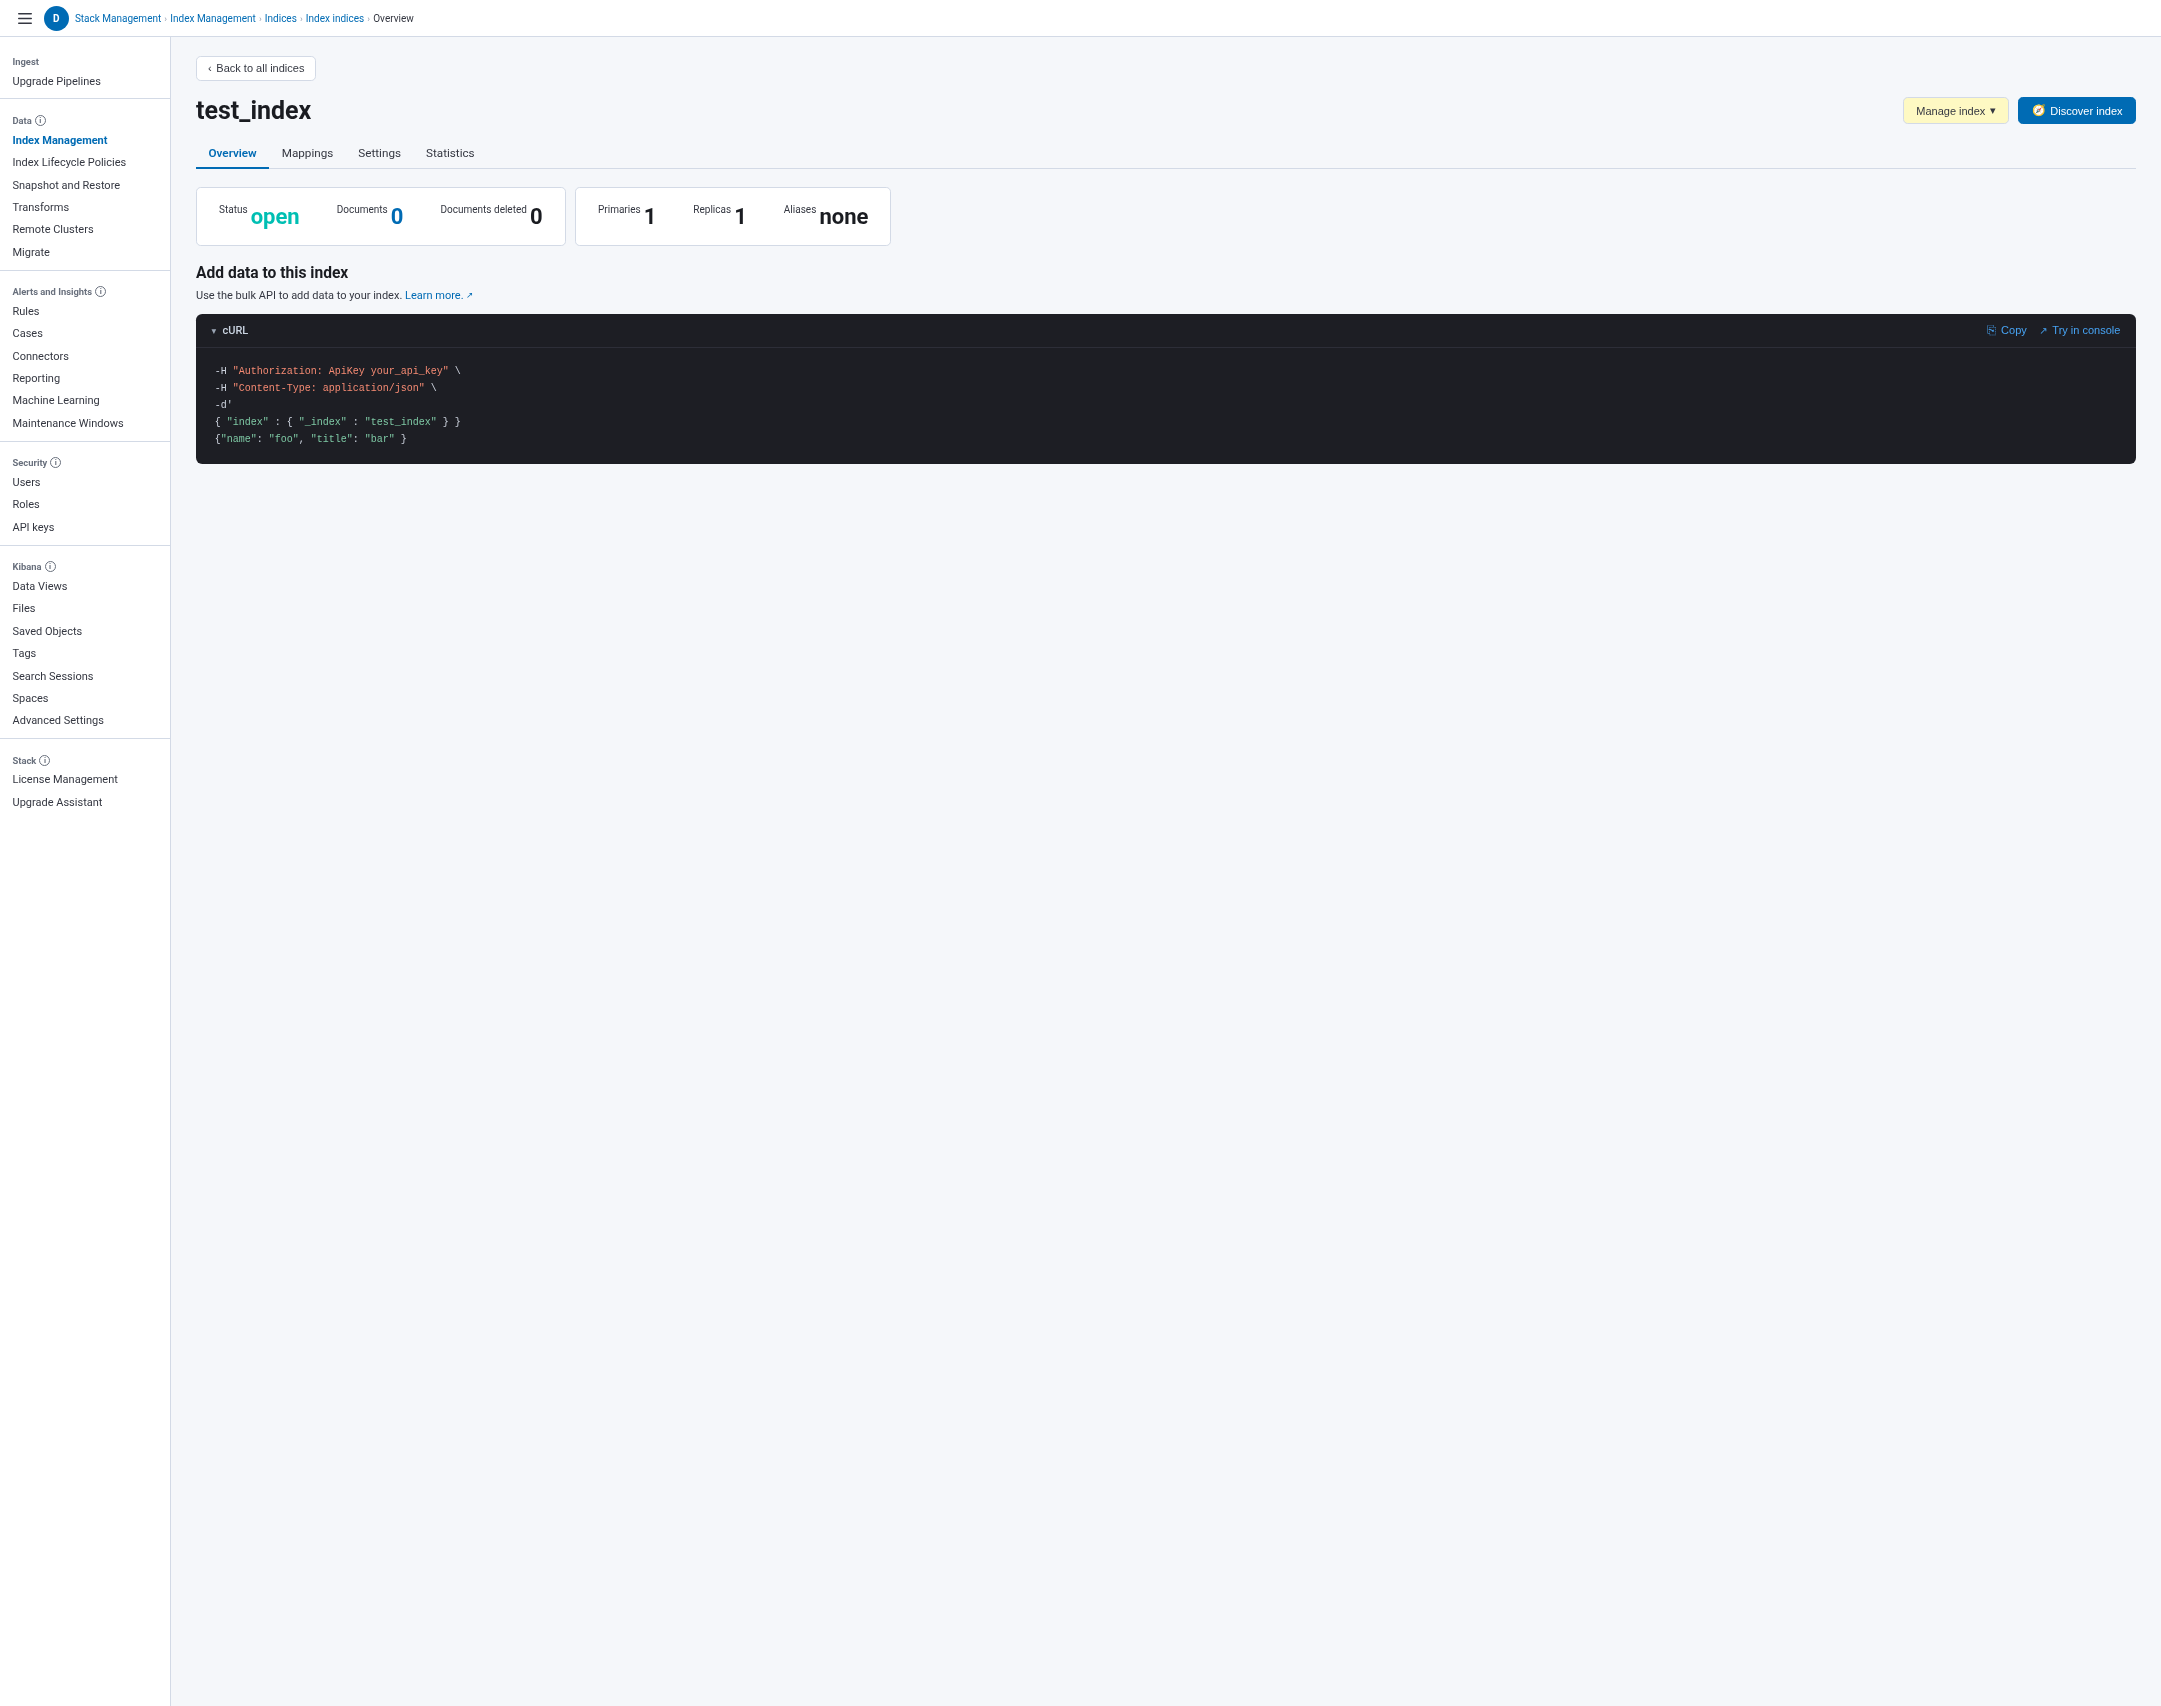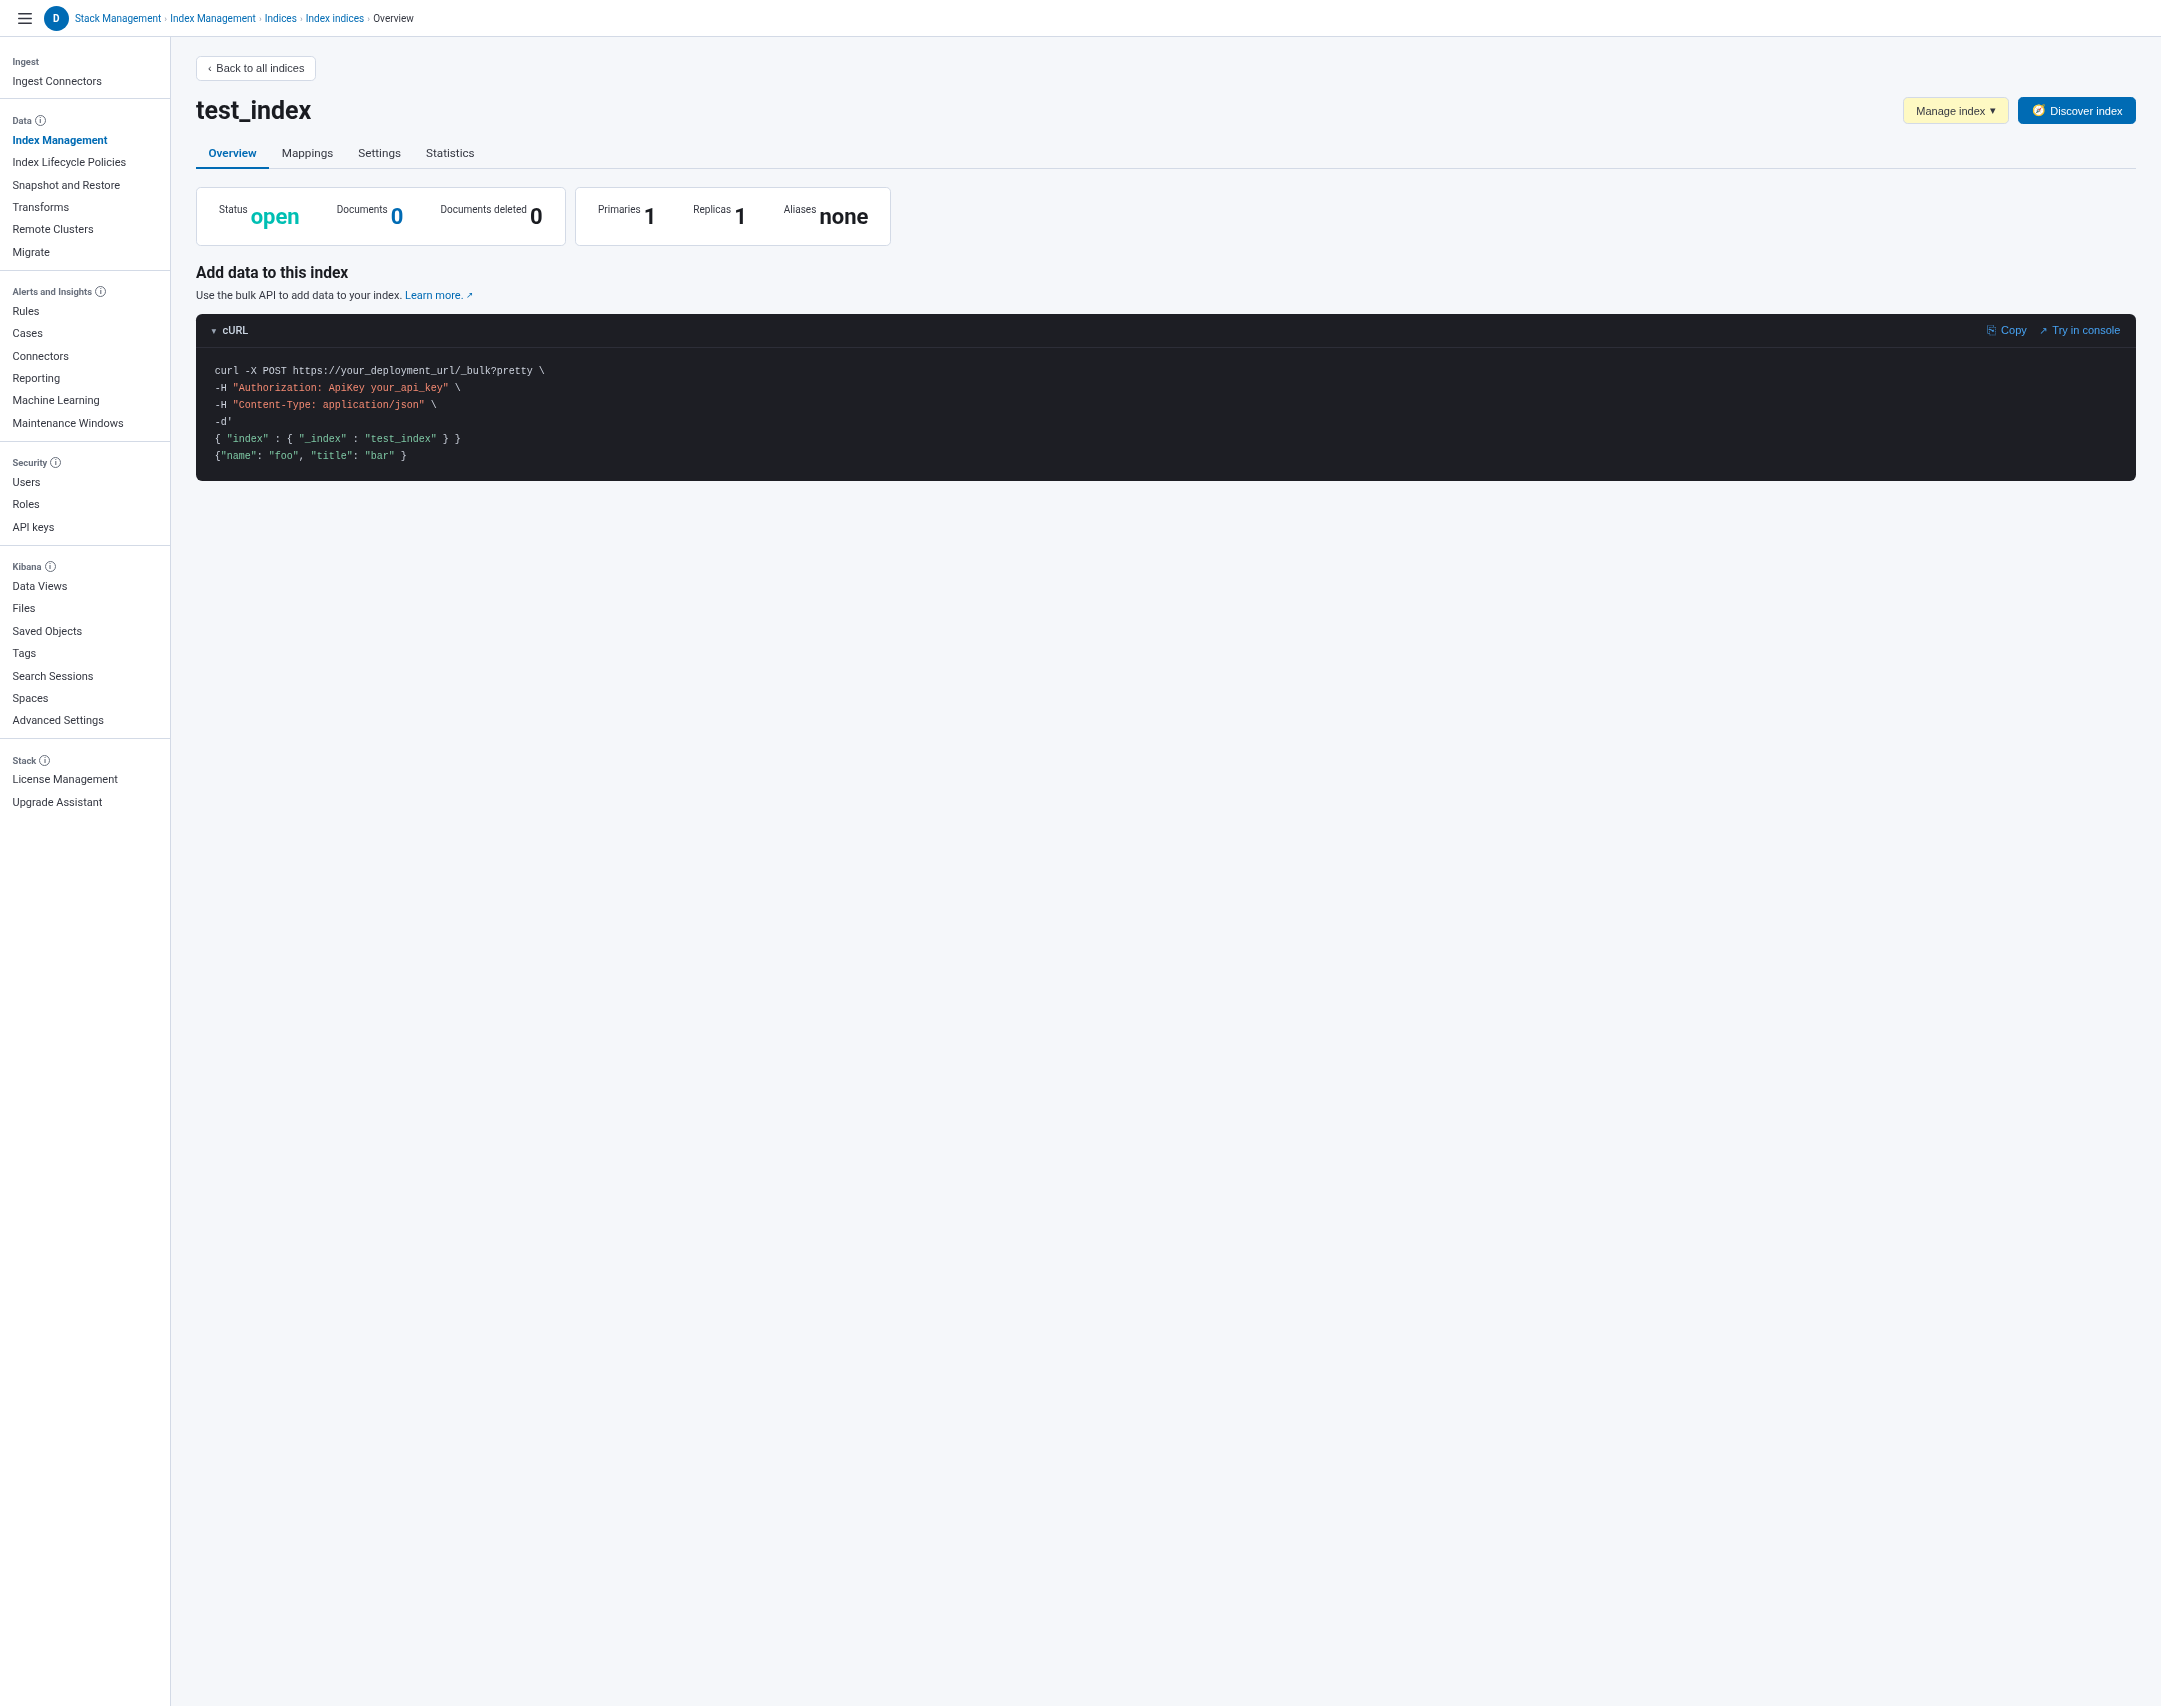--- a/index.html
+++ b/index.html
@@ -131,21 +131,21 @@
     <span class="breadcrumb-sep">›</span>
     <span class="breadcrumb-item active">Overview</span>
   </div>
 </div>
 
 <div class="layout">
 
   <nav class="sidebar">
 
     <div class="sidebar-section-title">Ingest</div>
-    <a class="sidebar-item">Ingest Connectors</a>
+    <a class="sidebar-item">Upgrade Pipelines</a>
     <hr class="sidebar-divider">
 
     <div class="sidebar-section-title">
       Data <span class="info-icon">i</span>
     </div>
     <a class="sidebar-item active">Index Management</a>
     <a class="sidebar-item">Index Lifecycle Policies</a>
     <a class="sidebar-item">Snapshot and Restore</a>
     <a class="sidebar-item">Transforms</a>
     <a class="sidebar-item">Remote Clusters</a>
@@ -277,21 +277,20 @@
             <span style="font-size:11.7px;">⎘</span>
             <span>Copy</span>
           </button>
           <button class="code-action-btn">
             <span style="font-size:10px;">↗</span>
             <span>Try in console</span>
           </button>
         </div>
       </div>
       <div class="code-body">
-        <span class="code-line c-white">curl -X POST https://your_deployment_url/_bulk?pretty \</span>
         <span class="code-line">
           <span class="c-white">  -H </span><span class="c-red">"Authorization: ApiKey your_api_key"</span><span class="c-white"> \</span>
         </span>
         <span class="code-line">
           <span class="c-white">  -H </span><span class="c-red">"Content-Type: application/json"</span><span class="c-white"> \</span>
         </span>
         <span class="code-line c-white">  -d'</span>
         <span class="code-line">
           <span class="c-white">{ </span><span class="c-green">"index"</span><span class="c-white"> : { </span><span class="c-green">"_index"</span><span class="c-white"> : </span><span class="c-green">"test_index"</span><span class="c-white"> } }</span>
         </span>

